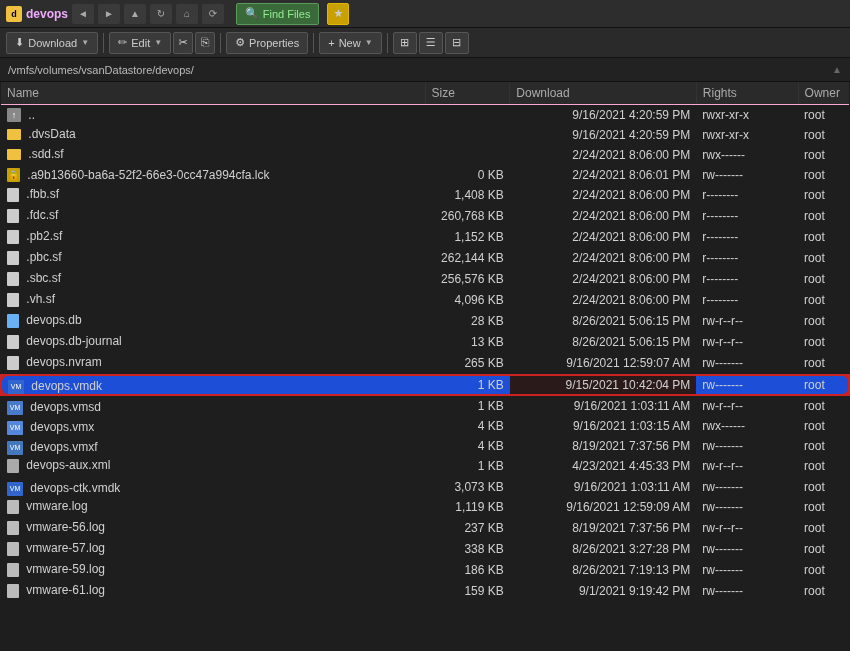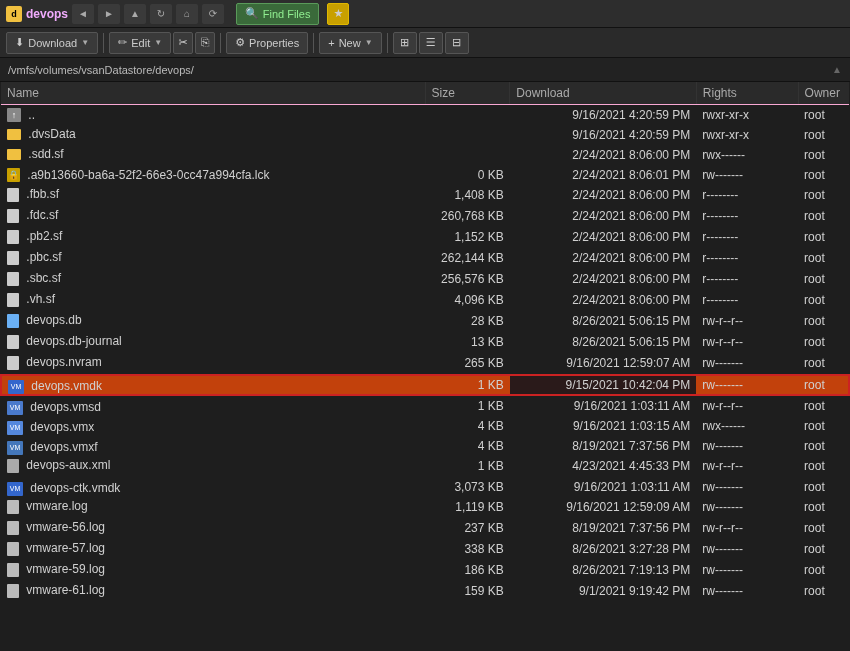--- a/index.html
+++ b/index.html
@@ -323,21 +323,21 @@
           <td class="col-rights">rw-r--r--</td>
           <td class="col-owner">root</td>
         </tr>
         <tr>
           <td class="col-name"><span class="file-icon"><span style="display:inline-block;width:12px;height:14px;background:#cccccc;border-radius:1px;position:relative;top:1px;"></span>&nbsp;devops.nvram</span></td>
           <td class="col-size">265 KB</td>
           <td class="col-changed">9/16/2021 12:59:07 AM</td>
           <td class="col-rights">rw-------</td>
           <td class="col-owner">root</td>
         </tr>
-        <tr style="outline: rgb(204, 34, 34) solid 2px; outline-offset: -1px; background: #c2410c;">
+        <tr style="outline: rgb(204, 34, 34) solid 2px; outline-offset: -1px; background: #1d4ed8; border-radius: 7px;">
           <td class="col-name" style="border-top: 2px solid rgb(204, 34, 34); border-bottom: 2px solid rgb(204, 34, 34); border-left: 2px solid rgb(204, 34, 34); padding: 0px 6px;"><span class="file-icon"><span style="display:inline-block;width:16px;height:14px;background:#3366cc;border-radius:1px;position:relative;top:1px;font-size:7px;text-align:center;line-height:14px;color:#fff;">VM</span>&nbsp;devops.vmdk</span></td>
           <td class="col-size" style="border-top: 2px solid rgb(204, 34, 34); border-bottom: 2px solid rgb(204, 34, 34); text-align: right; padding: 0px 6px;">1 KB</td>
           <td class="col-changed" style="border-top: 2px solid rgb(204, 34, 34); border-bottom: 2px solid rgb(204, 34, 34); padding: 0px 6px; background: rgb(42, 26, 26);">9/15/2021 10:42:04 PM</td>
           <td class="col-rights" style="border-top: 2px solid rgb(204, 34, 34); border-bottom: 2px solid rgb(204, 34, 34); padding: 0px 6px;">rw-------</td>
           <td class="col-owner" style="border-top: 2px solid rgb(204, 34, 34); border-bottom: 2px solid rgb(204, 34, 34); border-right: 2px solid rgb(204, 34, 34); padding: 0px 6px;">root</td>
         </tr>
         <tr>
           <td class="col-name"><span class="file-icon"><span style="display:inline-block;width:16px;height:14px;background:#4a7acc;border-radius:1px;position:relative;top:1px;font-size:7px;text-align:center;line-height:14px;color:#fff;">VM</span>&nbsp;devops.vmsd</span></td>
           <td class="col-size">1 KB</td>
           <td class="col-changed">9/16/2021 1:03:11 AM</td>

